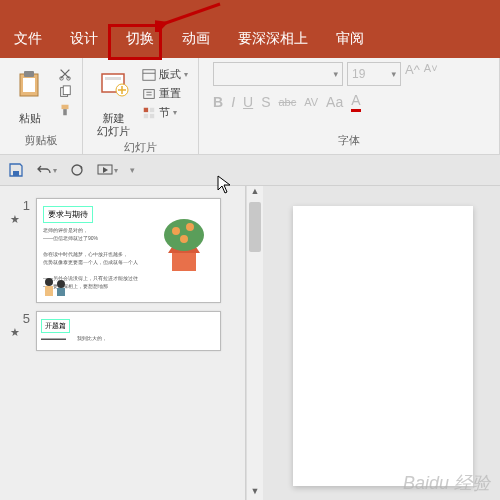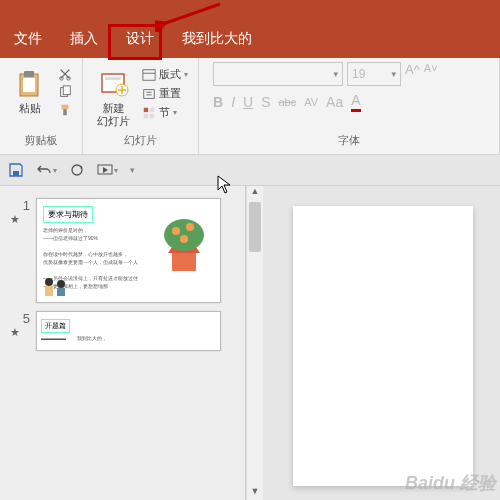--- a/index.html
+++ b/index.html
@@ -6,21 +6,21 @@
 .titlebar{background:#b7472a;height:58px;display:flex;align-items:flex-end}
 .tabs{display:flex;align-items:flex-end;height:100%}
 .tab{color:#fff;padding:8px 14px 10px;cursor:pointer;font-size:14px}
 .tab.active{background:#f3f3f3;color:#b7472a}
 .tab-highlight{position:absolute;border:3px solid #c00000;top:24px;left:108px;width:48px;height:30px;pointer-events:none;z-index:50}
 .arrow{position:absolute;top:2px;left:155px;z-index:51}
 .ribbon{background:#f3f3f3;border-bottom:1px solid #d4d4d4;height:96px;display:flex}
 .group{border-right:1px solid #d4d4d4;padding:4px 8px;display:flex;flex-direction:column;align-items:center;justify-content:space-between;height:100%;box-sizing:border-box}
 .group-label{font-size:11px;color:#666;padding-bottom:2px}
 .group-content{display:flex;align-items:flex-start;gap:4px;flex:1;padding-top:4px}
-.bigbtn{display:flex;flex-direction:column;align-items:center;gap:2px;padding:2px 6px;cursor:pointer}
+.bigbtn{display:flex;flex-direction:column;align-items:center;gap:12px;padding:2px 6px;cursor:pointer}
 .bigbtn .icon{width:32px;height:32px;display:flex;align-items:center;justify-content:center}
 .bigbtn span{font-size:11px;color:#444;text-align:center;line-height:13px}
 .smallbtns{display:flex;flex-direction:column;gap:2px}
 .sbtn{display:flex;align-items:center;gap:3px;font-size:11px;color:#444;padding:1px 2px;cursor:pointer}
 .sbtn svg,.sbtn .mini{width:14px;height:14px}
 .fontgroup{flex:1}
 .font-row1{display:flex;gap:4px;margin-bottom:6px;padding-left:6px}
 .combo{border:1px solid #c8c8c8;background:#fff;height:22px;display:flex;align-items:center;padding:0 4px;font-size:12px;color:#aaa}
 .combo.disabled{background:#f3f3f3;color:#bbb}
 .combo .dd{margin-left:auto;font-size:9px;color:#888}
@@ -39,35 +39,37 @@
 .thumb.selected{border:3px solid #c55a3e}
 .thumb.t10{height:105px;background:#fdf9f0}
 .thumb.t11{height:105px;padding:6px;box-sizing:border-box;position:relative;overflow:hidden}
 .thumb.t12{height:40px;padding:4px;box-sizing:border-box}
 .slidearea{flex:1;background:#e6e6e6;padding:20px 0 0 30px}
 .slide{background:#fff;width:180px;height:280px;box-shadow:0 2px 6px rgba(0,0,0,.2)}
 .scrollbar{width:16px;background:#f0f0f0;border-left:1px solid #ddd;display:flex;flex-direction:column}
 .scrollbar .arr{height:16px;text-align:center;font-size:9px;color:#666;cursor:pointer}
 .scrollbar .track{flex:1;position:relative}
 .scrollbar .thumbsc{position:absolute;top:0;left:2px;right:2px;height:50px;background:#c8c8c8;border-radius:2px}
-.watermark{position:absolute;bottom:5px;right:4px;color:rgba(180,180,180,.7);font-size:18px;font-style:italic;font-weight:bold;pointer-events:none}
+.watermark{position:absolute;bottom:5px;right:10px;color:rgba(180,180,180,.7);font-size:18px;font-style:italic;font-weight:normal;pointer-events:none}
 .t11-title{border:1px solid #6fc;background:#fff;font-size:8px;padding:2px 4px;display:inline-block;margin-bottom:3px}
 .t11-text{font-size:5px;color:#555;line-height:8px}
 .t11-plant{position:absolute;right:6px;top:8px;width:60px;height:70px}
 .cursor{position:absolute;top:175px;left:217px;z-index:60}
 </style>
 </head>
 <body>
 
 <div class="titlebar">
   <div class="tabs">
     <div class="tab">文件</div>
-    <div class="tab">插入</div>
     <div class="tab">设计</div>
-    <div class="tab">我到比大的</div>
+    <div class="tab">切换</div>
+    <div class="tab">动画</div>
+    <div class="tab">要深深相上</div>
+    <div class="tab">审阅</div>
   </div>
 </div>
 
 <div class="tab-highlight"></div>
 <svg class="arrow" width="70" height="30">
   <defs>
       <marker id="ah" markerWidth="10" markerHeight="8" refX="2" refY="4" orient="auto">
         <polygon points="8,0 0,4 8,8" fill="#c00000"></polygon>
       </marker>
     </defs>

